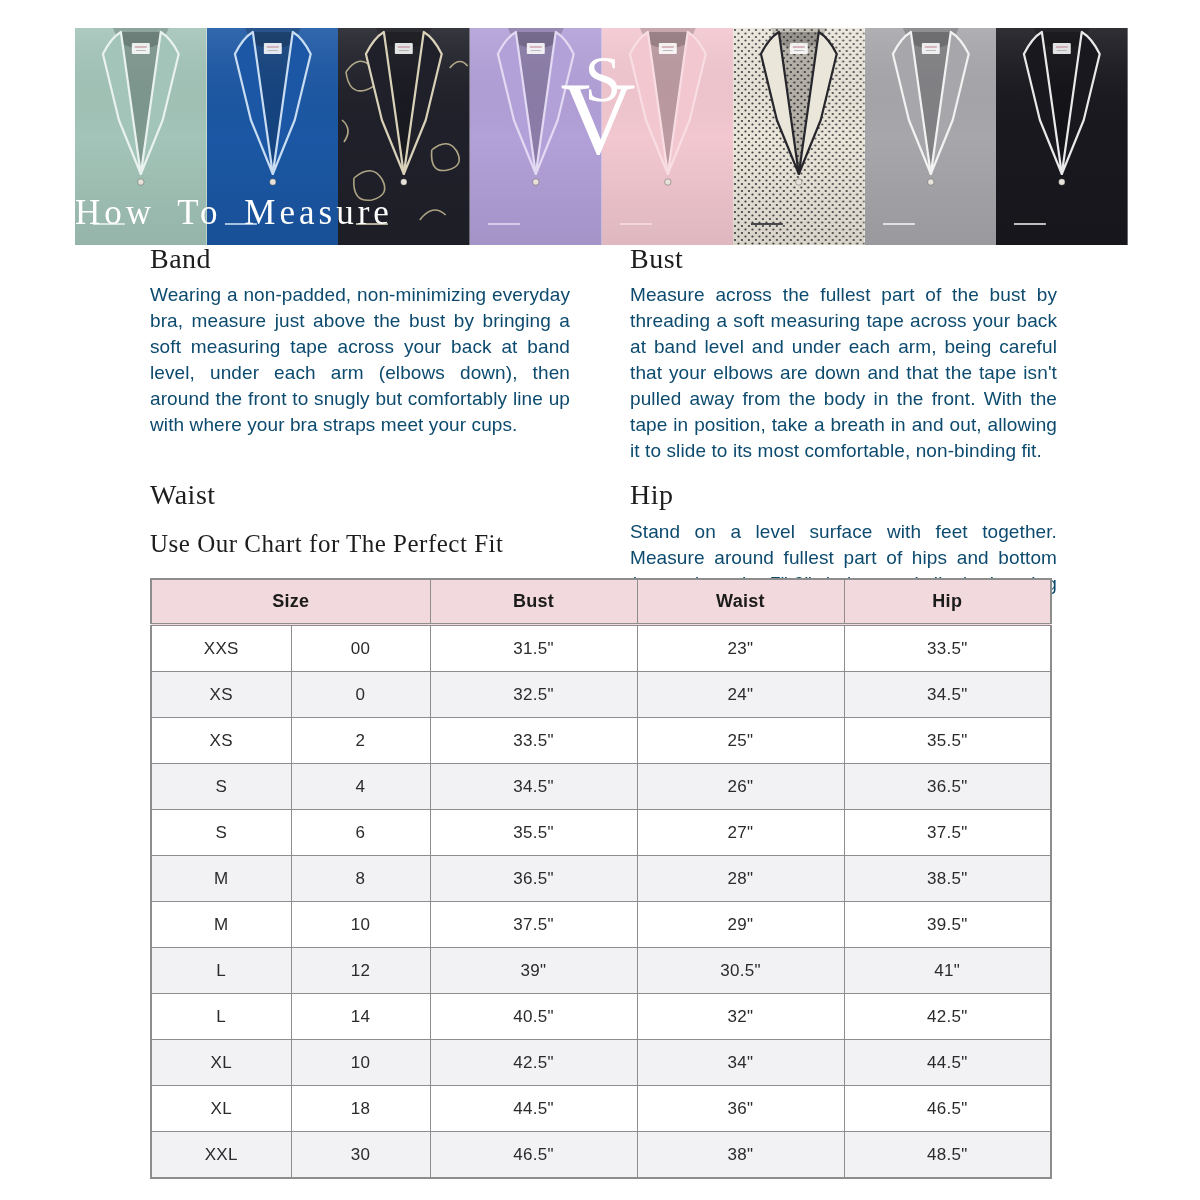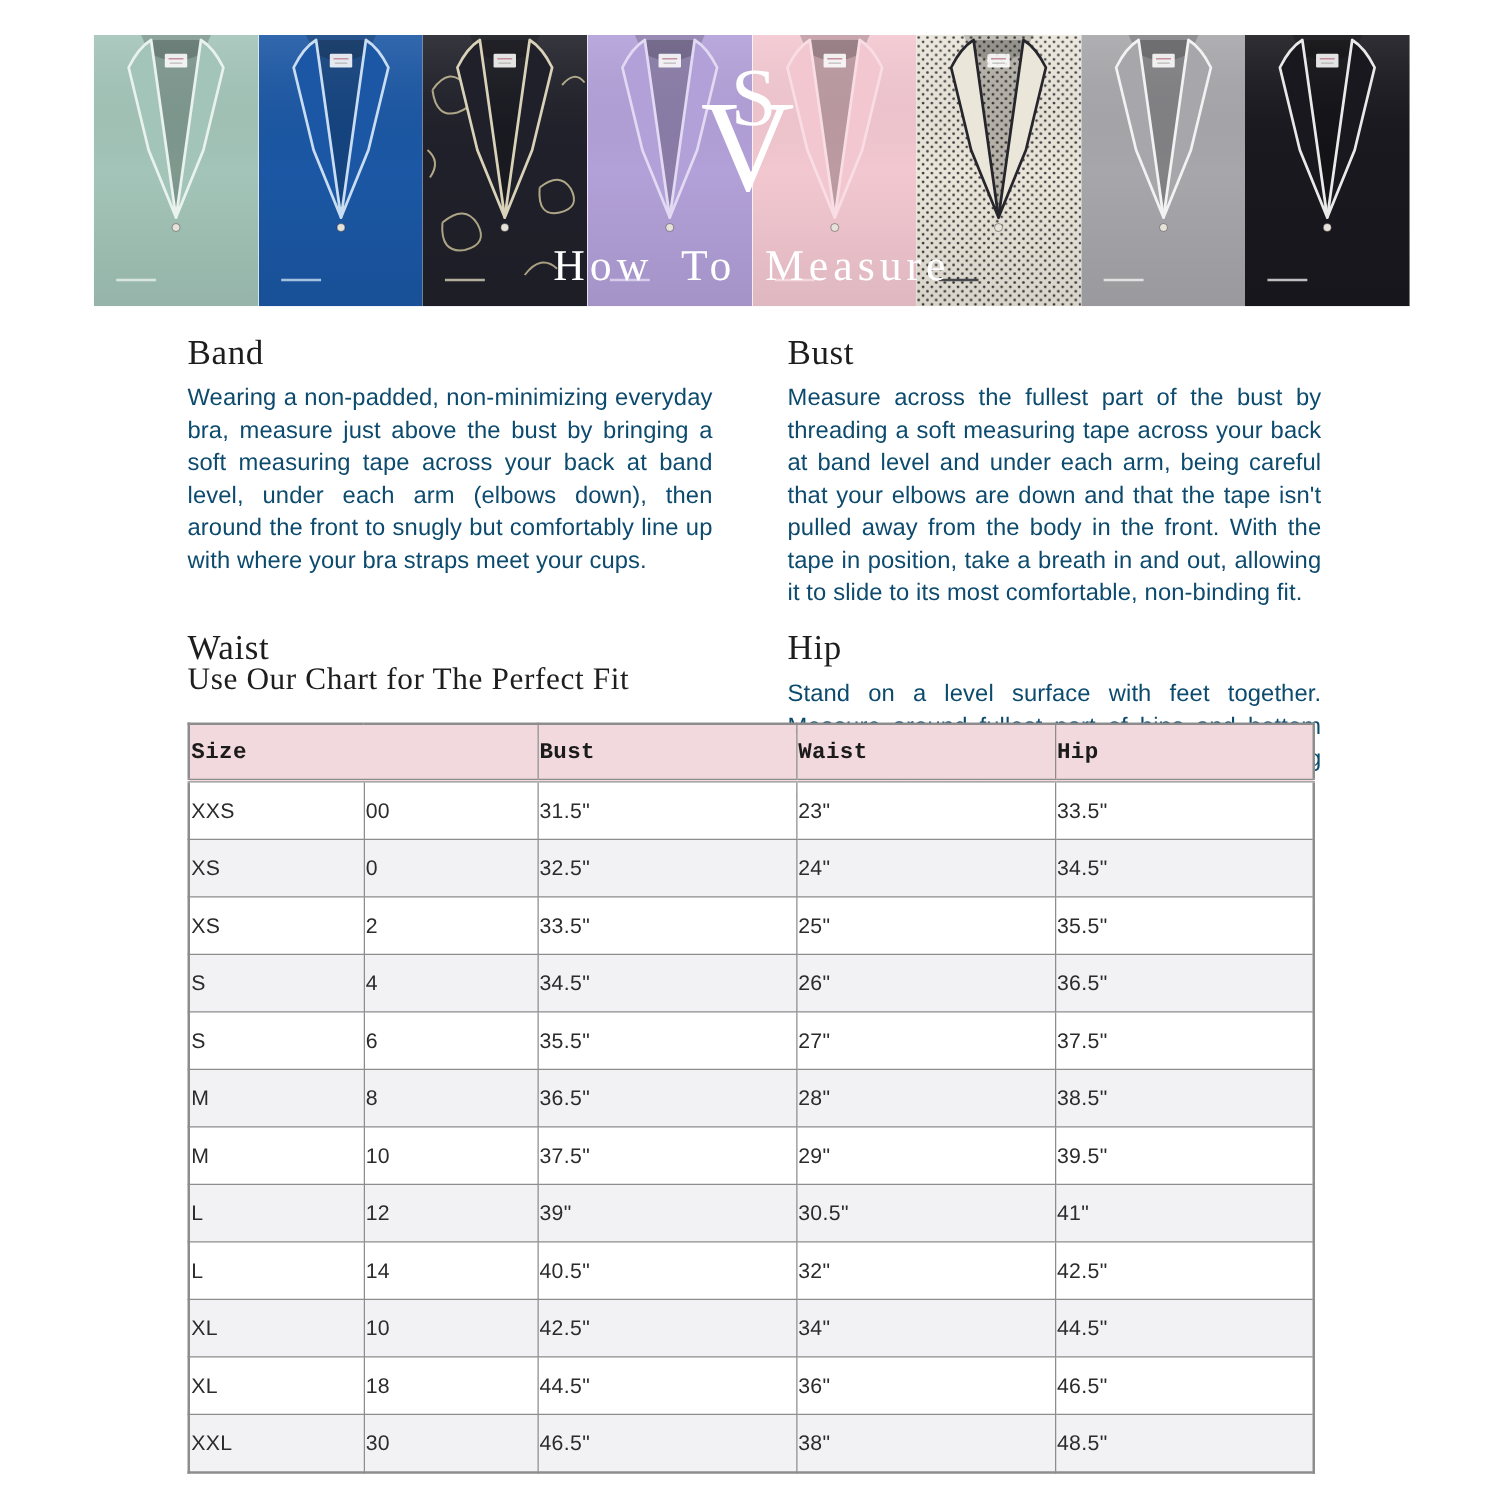--- a/index.html
+++ b/index.html
@@ -15,28 +15,28 @@
   .panel svg { width:100%; height:100%; display:block; }
   .hero-overlay { position:absolute; inset:0; pointer-events:none; }
   .vs-logo {
     position:absolute; left:50%; top:24px; transform:translateX(-50%);
     width:96px; height:126px; color:#ffffff;
     font-family:"Liberation Serif", serif; font-weight:400;
   }
   .vs-v { position:absolute; left:7px; top:14px; font-size:104px; line-height:1; }
   .vs-s { position:absolute; left:31px; top:-6px; font-size:66px; line-height:1; }
   .hero-title {
-    position:absolute; left:0; right:0; bottom:12px; text-align:center;
+    position:absolute; left:0; right:0; bottom:12px; 
     font-family:"Liberation Serif", serif; font-size:35px; color:#ffffff;
     letter-spacing:4px; word-spacing:10px;
   }
 
   
   .sections {
-    position:absolute; left:150px; top:268px; width:907px;
+    position:absolute; left:150px; top:244px; width:907px;
     display:grid; grid-template-columns:420px 427px; column-gap:60px; row-gap:16px;
   }
   .section-heading {
     font-family:"Liberation Serif", serif; font-weight:400;
     font-size:28px; line-height:1.05; color:#1d1d1d; margin:0 0 9px 0; letter-spacing:0.5px;
   }
   .section-body {
     margin:0; font-size:19px; line-height:26px; color:#0c4a6e;
     text-align:justify; letter-spacing:0.1px;
   }
@@ -46,25 +46,25 @@
     position:absolute; left:150px; top:530px;
     font-family:"Liberation Serif", serif; font-size:25px; color:#1d1d1d; letter-spacing:0.5px;
   }
   table.size-table {
     position:absolute; left:150px; top:578px; width:900px;
     border-collapse:collapse; table-layout:fixed;
     border:2px solid #8d8d8d;
   }
   .size-table th {
     background:#f2d9dd; border:1px solid #8d8d8d; height:41px;
-    font-size:18px; font-weight:bold; color:#1b1b1b; text-align:left; letter-spacing:0.3px;font-family:Liberation Mono, monospace;
+    font-size:18px; font-weight:bold; color:#1b1b1b; text-align:center; letter-spacing:0.3px;
   }
   .size-table td {
     border:1px solid #8d8d8d; background:#ffffff; height:43px;
-    font-size:17px; color:#2b2b2b; letter-spacing:0.3px;
+    font-size:17px; color:#2b2b2b; text-align:center; letter-spacing:0.3px;
   }
   .size-table tbody tr:nth-child(even) td { background:#f2f2f4; }
   .size-table tbody tr:first-child td { border-top:3px double #8d8d8d; }
 </style>
 </head>
 <body>
 
 <div class="hero">
   <div class="strip">
       <div class="panel">

